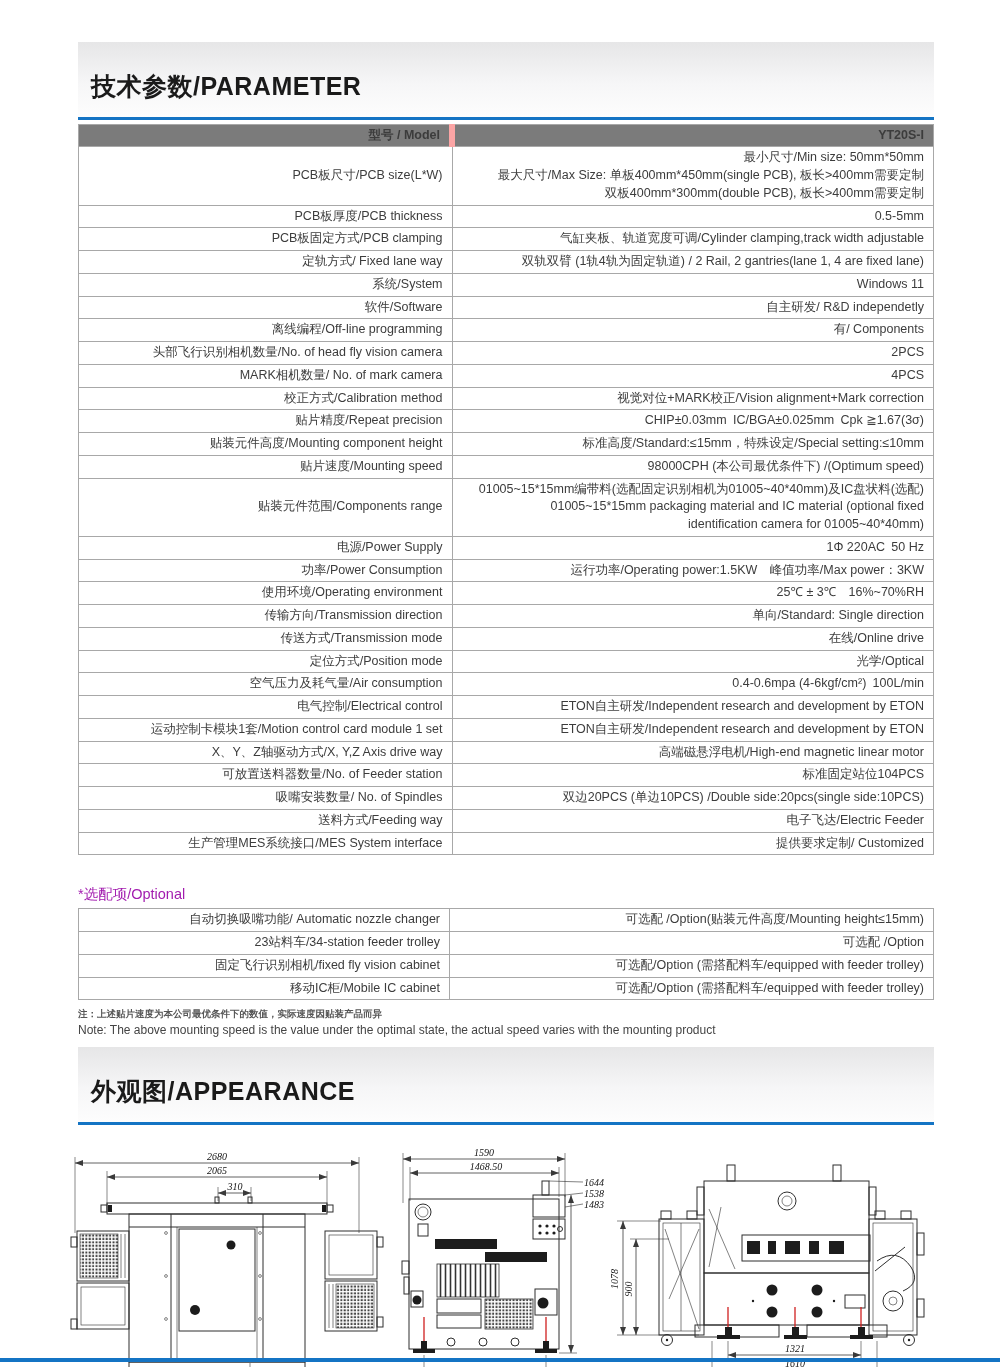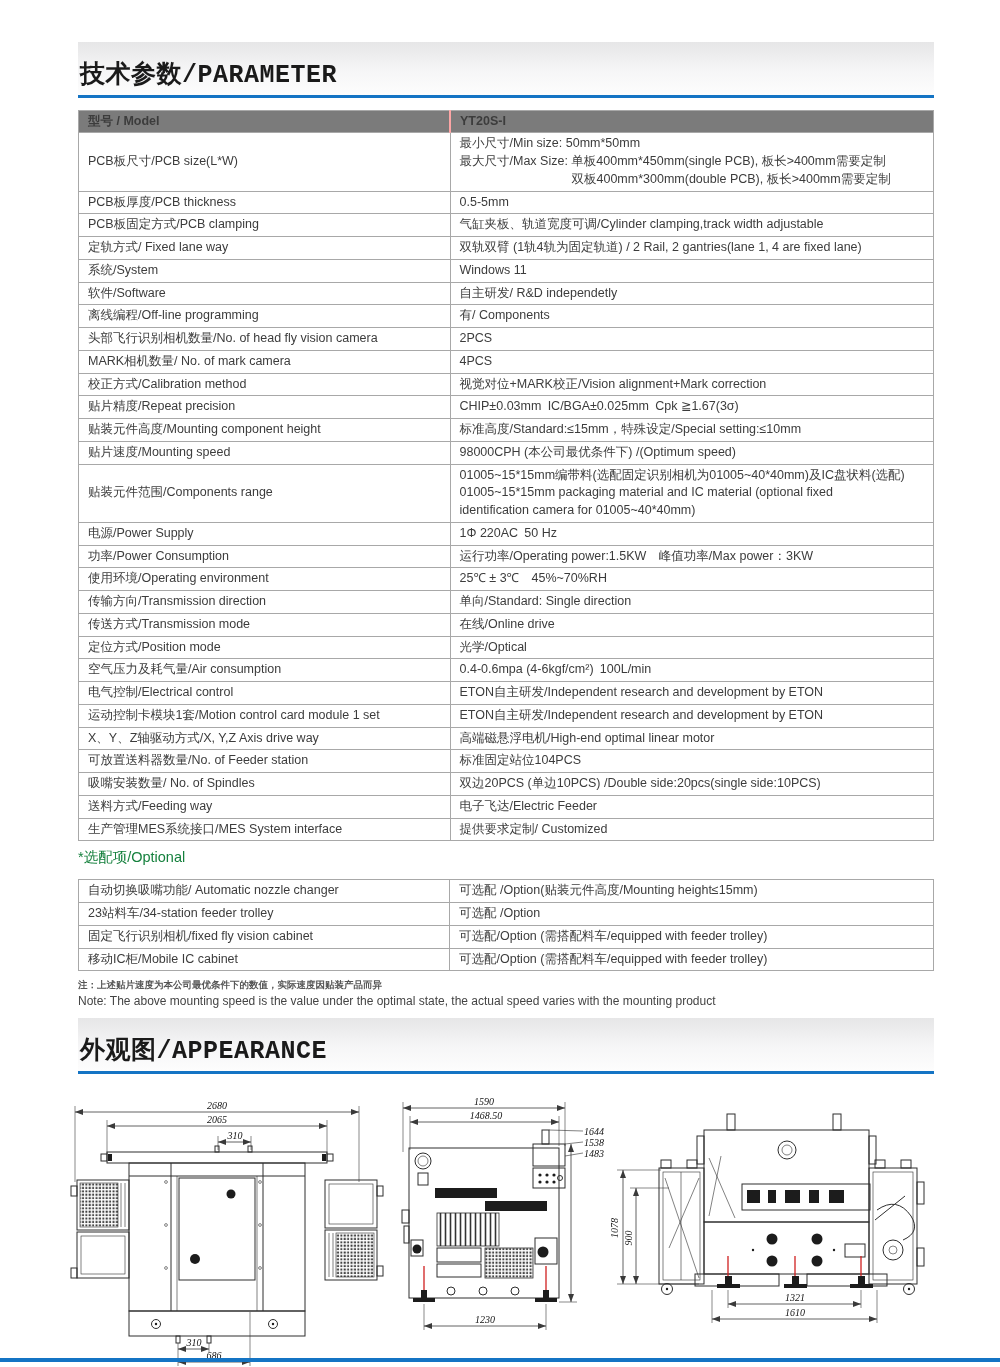--- a/index.html
+++ b/index.html
@@ -10,32 +10,32 @@
     --body-ink:#3c3c3c;
     --red:#cf2020;
   }
   html,body{margin:0;padding:0;background:#fff;}
   body{width:1000px;height:1367px;font-family:"Liberation Sans",sans-serif;color:var(--body-ink);}
   .page{position:relative;width:1000px;height:1367px;overflow:hidden;background:#fff;}
   .content{margin:0 66px 0 78px;width:856px;}
 
   .sec-head{margin-top:42px;background:linear-gradient(180deg,#e6e6e7 0%,#f6f6f7 55%,#fdfdfd 100%);
     border-bottom:3px solid var(--accent);padding:20px 0 5px 2px;}
-  .sec-head h1{margin:0;font-size:25px;line-height:1.1;font-weight:700;color:var(--ink);letter-spacing:.5px;font-family:Liberation Mono, monospace;}
+  .sec-head h1{margin:11px;font-size:25px;line-height:1.1;font-weight:700;color:var(--ink);letter-spacing:.5px;}
   .sec-head2{margin-top:10px;}
 
-  table.param-table{width:100%;border-collapse:collapse;margin-top:12px;table-layout:fixed;}
+  table.param-table{width:100%;border-collapse:collapse;margin-top:4px;table-layout:fixed;text-align:right;}
   table.param-table td{border:1px solid var(--line-gray);padding:2px 9px;font-size:12.5px;line-height:1.42;
     color:var(--body-ink);vertical-align:middle;word-wrap:break-word;}
   td.c-label{width:352px;}
   thead td{background:var(--hdr-gray);color:#fff;font-weight:700;font-size:13px;border:1px solid var(--hdr-gray);padding:4px 9px;}
-  thead td.c-value{border-left:2px solid #fca5a5;}
+  thead td.c-value{border-left:6px solid #fca5a5;}
   .c-value .indent{padding-left:112px;}
 
-  .opt-title{margin:7px 0 0 0;font-size:14.5px;color:#15803d;}
+  .opt-title{margin:30px 0 0 0;font-size:14.5px;color:#a21caf;}
   .opt-table{margin-top:6px;}
 
   .notes{margin-top:8px;}
   .note-zh{font-size:9.5px;color:#555;font-weight:700;}
   .note-en{font-size:12px;color:#444;margin-top:2px;}
 
   .drawings{margin-top:24px;margin-left:-18px;width:896px;display:flex;justify-content:center;align-items:flex-start;font-style:italic;}
   .drawing{flex:0 0 auto;}
   svg{display:block;}
   .ol{stroke:#2e2e2e;stroke-width:1;fill:none;}
@@ -132,21 +132,21 @@
           <tr>
             <td class="c-label">电源/Power Supply</td>
             <td class="c-value">1Φ 220AC 50 Hz</td>
           </tr>
           <tr>
             <td class="c-label">功率/Power Consumption</td>
             <td class="c-value">运行功率/Operating power:1.5KW 峰值功率/Max power：3KW</td>
           </tr>
           <tr>
             <td class="c-label">使用环境/Operating environment</td>
-            <td class="c-value">25℃ ± 3℃ 45%~70%RH</td>
+            <td class="c-value">25℃ ± 3℃ 16%~70%RH</td>
           </tr>
           <tr>
             <td class="c-label">传输方向/Transmission direction</td>
             <td class="c-value">单向/Standard: Single direction</td>
           </tr>
           <tr>
             <td class="c-label">传送方式/Transmission mode</td>
             <td class="c-value">在线/Online drive</td>
           </tr>
           <tr>
@@ -160,21 +160,21 @@
           <tr>
             <td class="c-label">电气控制/Electrical control</td>
             <td class="c-value">ETON自主研发/Independent research and development by ETON</td>
           </tr>
           <tr>
             <td class="c-label">运动控制卡模块1套/Motion control card module 1 set</td>
             <td class="c-value">ETON自主研发/Independent research and development by ETON</td>
           </tr>
           <tr>
             <td class="c-label">X、Y、Z轴驱动方式/X, Y,Z Axis drive way</td>
-            <td class="c-value">高端磁悬浮电机/High-end optimal linear motor</td>
+            <td class="c-value">高端磁悬浮电机/High-end magnetic linear motor</td>
           </tr>
           <tr>
             <td class="c-label">可放置送料器数量/No. of Feeder station</td>
             <td class="c-value">标准固定站位104PCS</td>
           </tr>
           <tr>
             <td class="c-label">吸嘴安装数量/ No. of Spindles</td>
             <td class="c-value">双边20PCS (单边10PCS) /Double side:20pcs(single side:10PCS)</td>
           </tr>
           <tr>

